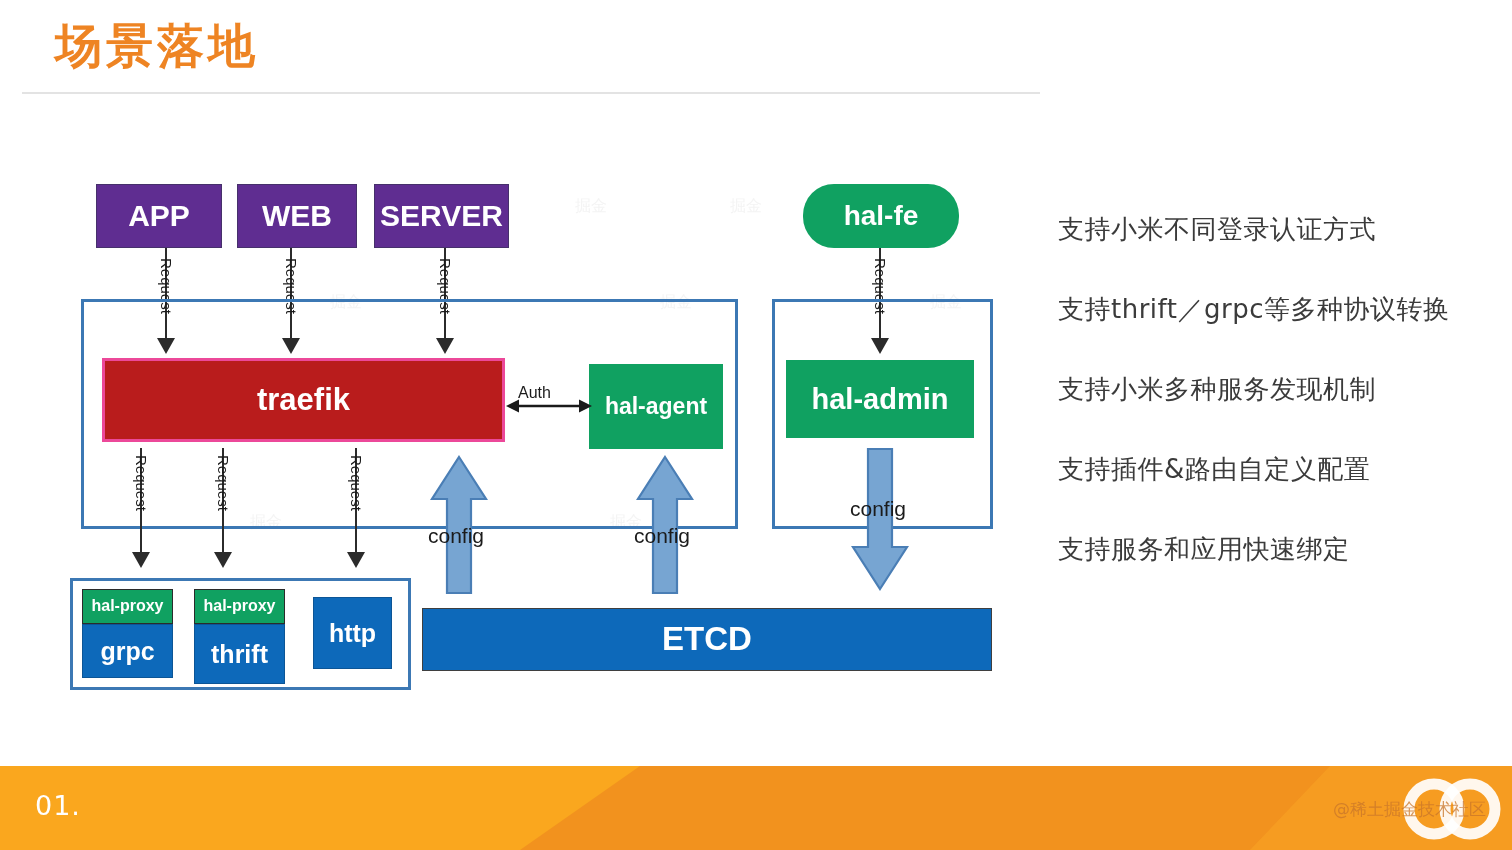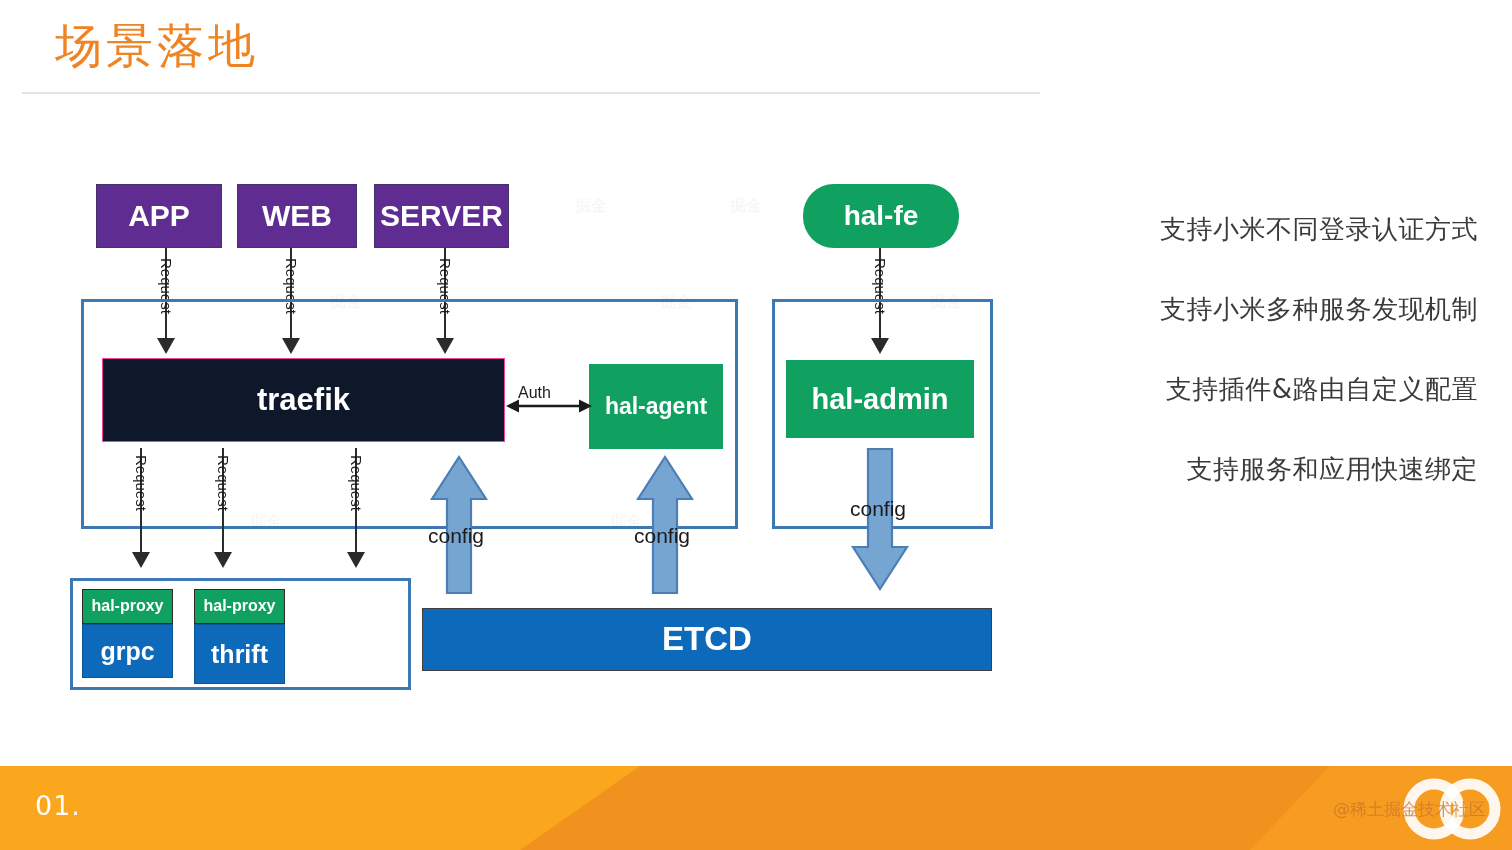--- a/index.html
+++ b/index.html
@@ -7,36 +7,36 @@
     width:1512px;height:850px;
     background:#ffffff;
     font-family:"Liberation Sans","DejaVu Sans",sans-serif;
     overflow:hidden;position:relative;
   }
   .stage{position:absolute;left:0;top:0;width:1512px;height:850px;}
 
   
   .page-title{
     position:absolute;left:55px;top:18px;
-    font-size:47px;font-weight:400;color:#EE8423;
+    font-size:47px;font-weight:700;color:#EE8423;
     letter-spacing:4px;line-height:1.2;
     font-family:"DejaVu Sans","Liberation Sans",sans-serif;
   }
   .header-divider{
     position:absolute;left:22px;top:92px;width:1018px;height:2px;
     background:#e3e3e3;
   }
 
   
   .box{position:absolute;box-sizing:border-box;display:flex;
        align-items:center;justify-content:center;text-align:center;
        color:#ffffff;font-weight:700;line-height:1.05;}
   .purple{background:#5F2D91;border:1px solid #46306b;}
   .green{background:#10A161;}
-  .dkblue{background:#0f172a;border:1px solid #ec4899;}
+  .dkblue{background:#b91c1c;border:3px solid #ec4899;}
   .mdblue{background:#0D69BA;border:1px solid #0c5596;}
   .etcd{background:#0D69BA;border:1px solid #3f3f3f;}
 
   .container-box{position:absolute;box-sizing:border-box;
     border:3px solid #3C78B4;background:transparent;}
 
   
   .vline{position:absolute;width:2px;background:#2b2b2b;}
   .vhead{position:absolute;width:0;height:0;
     border-left:9px solid transparent;border-right:9px solid transparent;
@@ -54,21 +54,21 @@
 
   
   .auth-wrap{position:absolute;}
   .auth-label{position:absolute;font-size:16px;color:#1b1b1b;
     font-family:"Liberation Sans",sans-serif;}
 
   
   .bullets{position:absolute;left:1058px;top:212px;width:420px;}
   .bullet{font-size:26px;color:#3b3b3b;margin-bottom:45px;
     font-family:"DejaVu Sans","Liberation Sans",sans-serif;
-    white-space:nowrap;letter-spacing:0.5px;text-align:right;}
+    white-space:nowrap;letter-spacing:0.5px;}
 
   
   .footer{position:absolute;left:0;top:766px;width:1512px;height:84px;
     background:#FAA71E;overflow:hidden;}
   .footer .diag{position:absolute;top:0;left:0;width:100%;height:100%;}
   .footer-num{position:absolute;left:35px;top:790px;font-size:27px;
     color:#ffffff;font-weight:400;letter-spacing:1px;
     font-family:"DejaVu Sans","Liberation Sans",sans-serif;}
   .footer-text{position:absolute;left:90px;top:788px;font-size:27px;
     color:#FFE24A;font-weight:400;letter-spacing:2px;
@@ -174,20 +174,23 @@
     <span>grpc</span>
   </div>
 
   <div class="box green" style="left:194px;top:589px;width:91px;height:35px;font-size:16px;border:1px solid #2b2b2b;">
     <span>hal-proxy</span>
   </div>
   <div class="box mdblue" style="left:194px;top:624px;width:91px;height:60px;font-size:25px;">
     <span>thrift</span>
   </div>
 
+  <div class="box mdblue" style="left:313px;top:597px;width:79px;height:72px;font-size:25px;">
+    <span>http</span>
+  </div>
 
   <div class="box etcd" style="left:422px;top:608px;width:570px;height:63px;font-size:33px;">
     <span>ETCD</span>
   </div>
 
   <div class="box green" style="left:803px;top:184px;width:156px;height:64px;font-size:28px;border-radius:31px;">
     <span>hal-fe</span>
   </div>
 
   <div class="vline" style="left:879px;top:248px;height:96px;"></div>
@@ -202,20 +205,21 @@
 
   <div class="fat-arrow" style="left:851px;top:446px;">
     <svg width="58" height="145" viewBox="0 0 58 145">
       <polygon points="29,143 56,101 41,101 41,3 17,3 17,101 2,101" fill="#77A5D2" stroke="#4A7EB5" stroke-width="2.2"></polygon>
     </svg>
   </div>
   <div class="cfg-label" style="left:850px;top:497px;">config</div>
 
   <div class="bullets">
     <div class="bullet">支持小米不同登录认证方式</div>
+    <div class="bullet">支持thrift／grpc等多种协议转换</div>
     <div class="bullet">支持小米多种服务发现机制</div>
     <div class="bullet">支持插件&amp;路由自定义配置</div>
     <div class="bullet">支持服务和应用快速绑定</div>
   </div>
 
   <div class="footer">
     <svg class="diag" viewBox="0 0 1512 84" preserveAspectRatio="none">
       <rect x="0" y="0" width="1512" height="84" fill="#FAA71E"></rect>
       <polygon points="640,0 1512,0 1512,84 520,84" fill="#F08E1E" opacity="0.85"></polygon>
       <polygon points="1330,0 1512,0 1512,84 1250,84" fill="#F9A424" opacity="0.55"></polygon>

